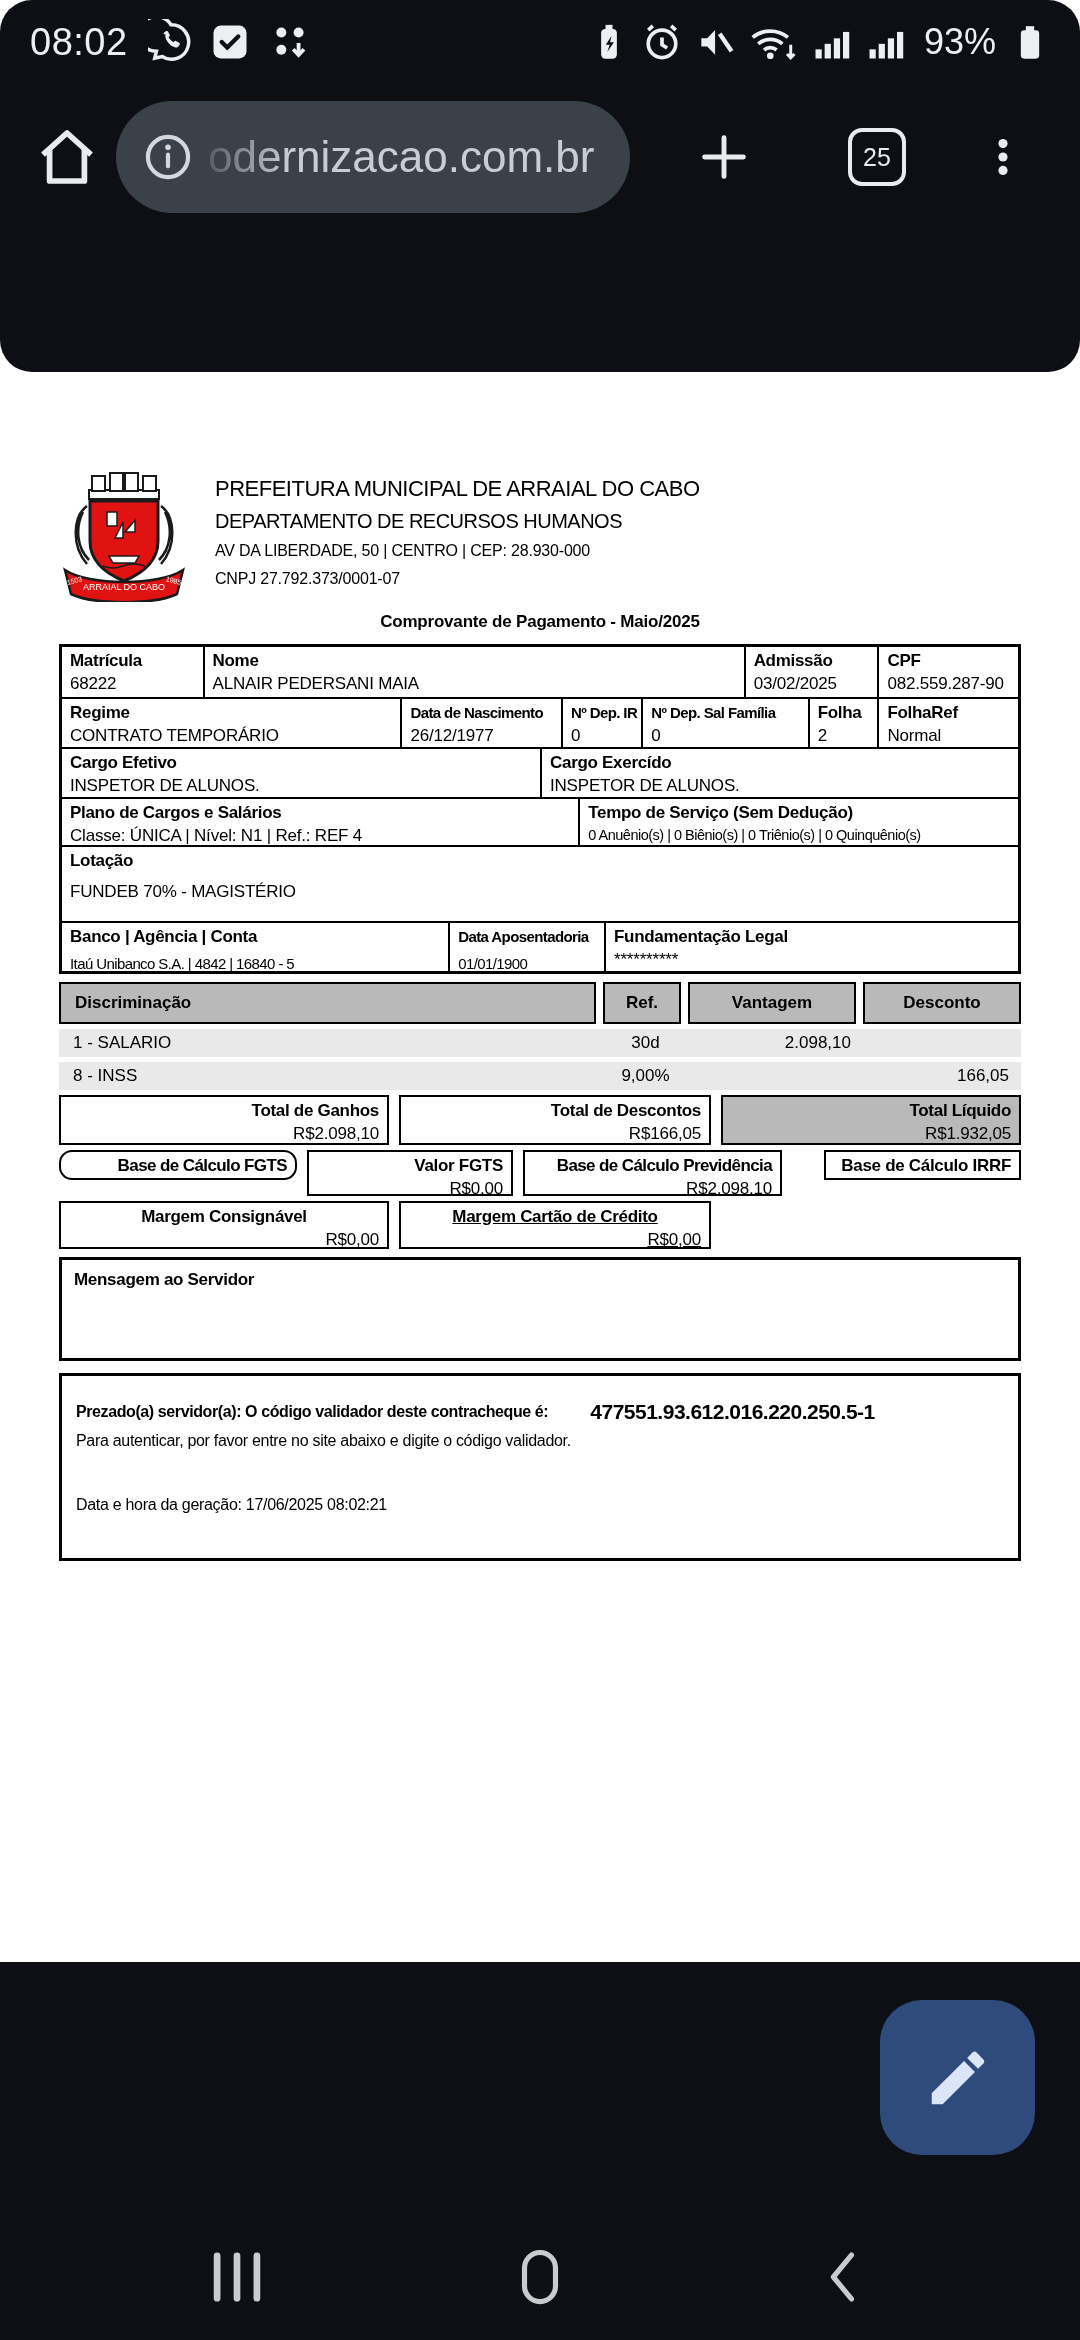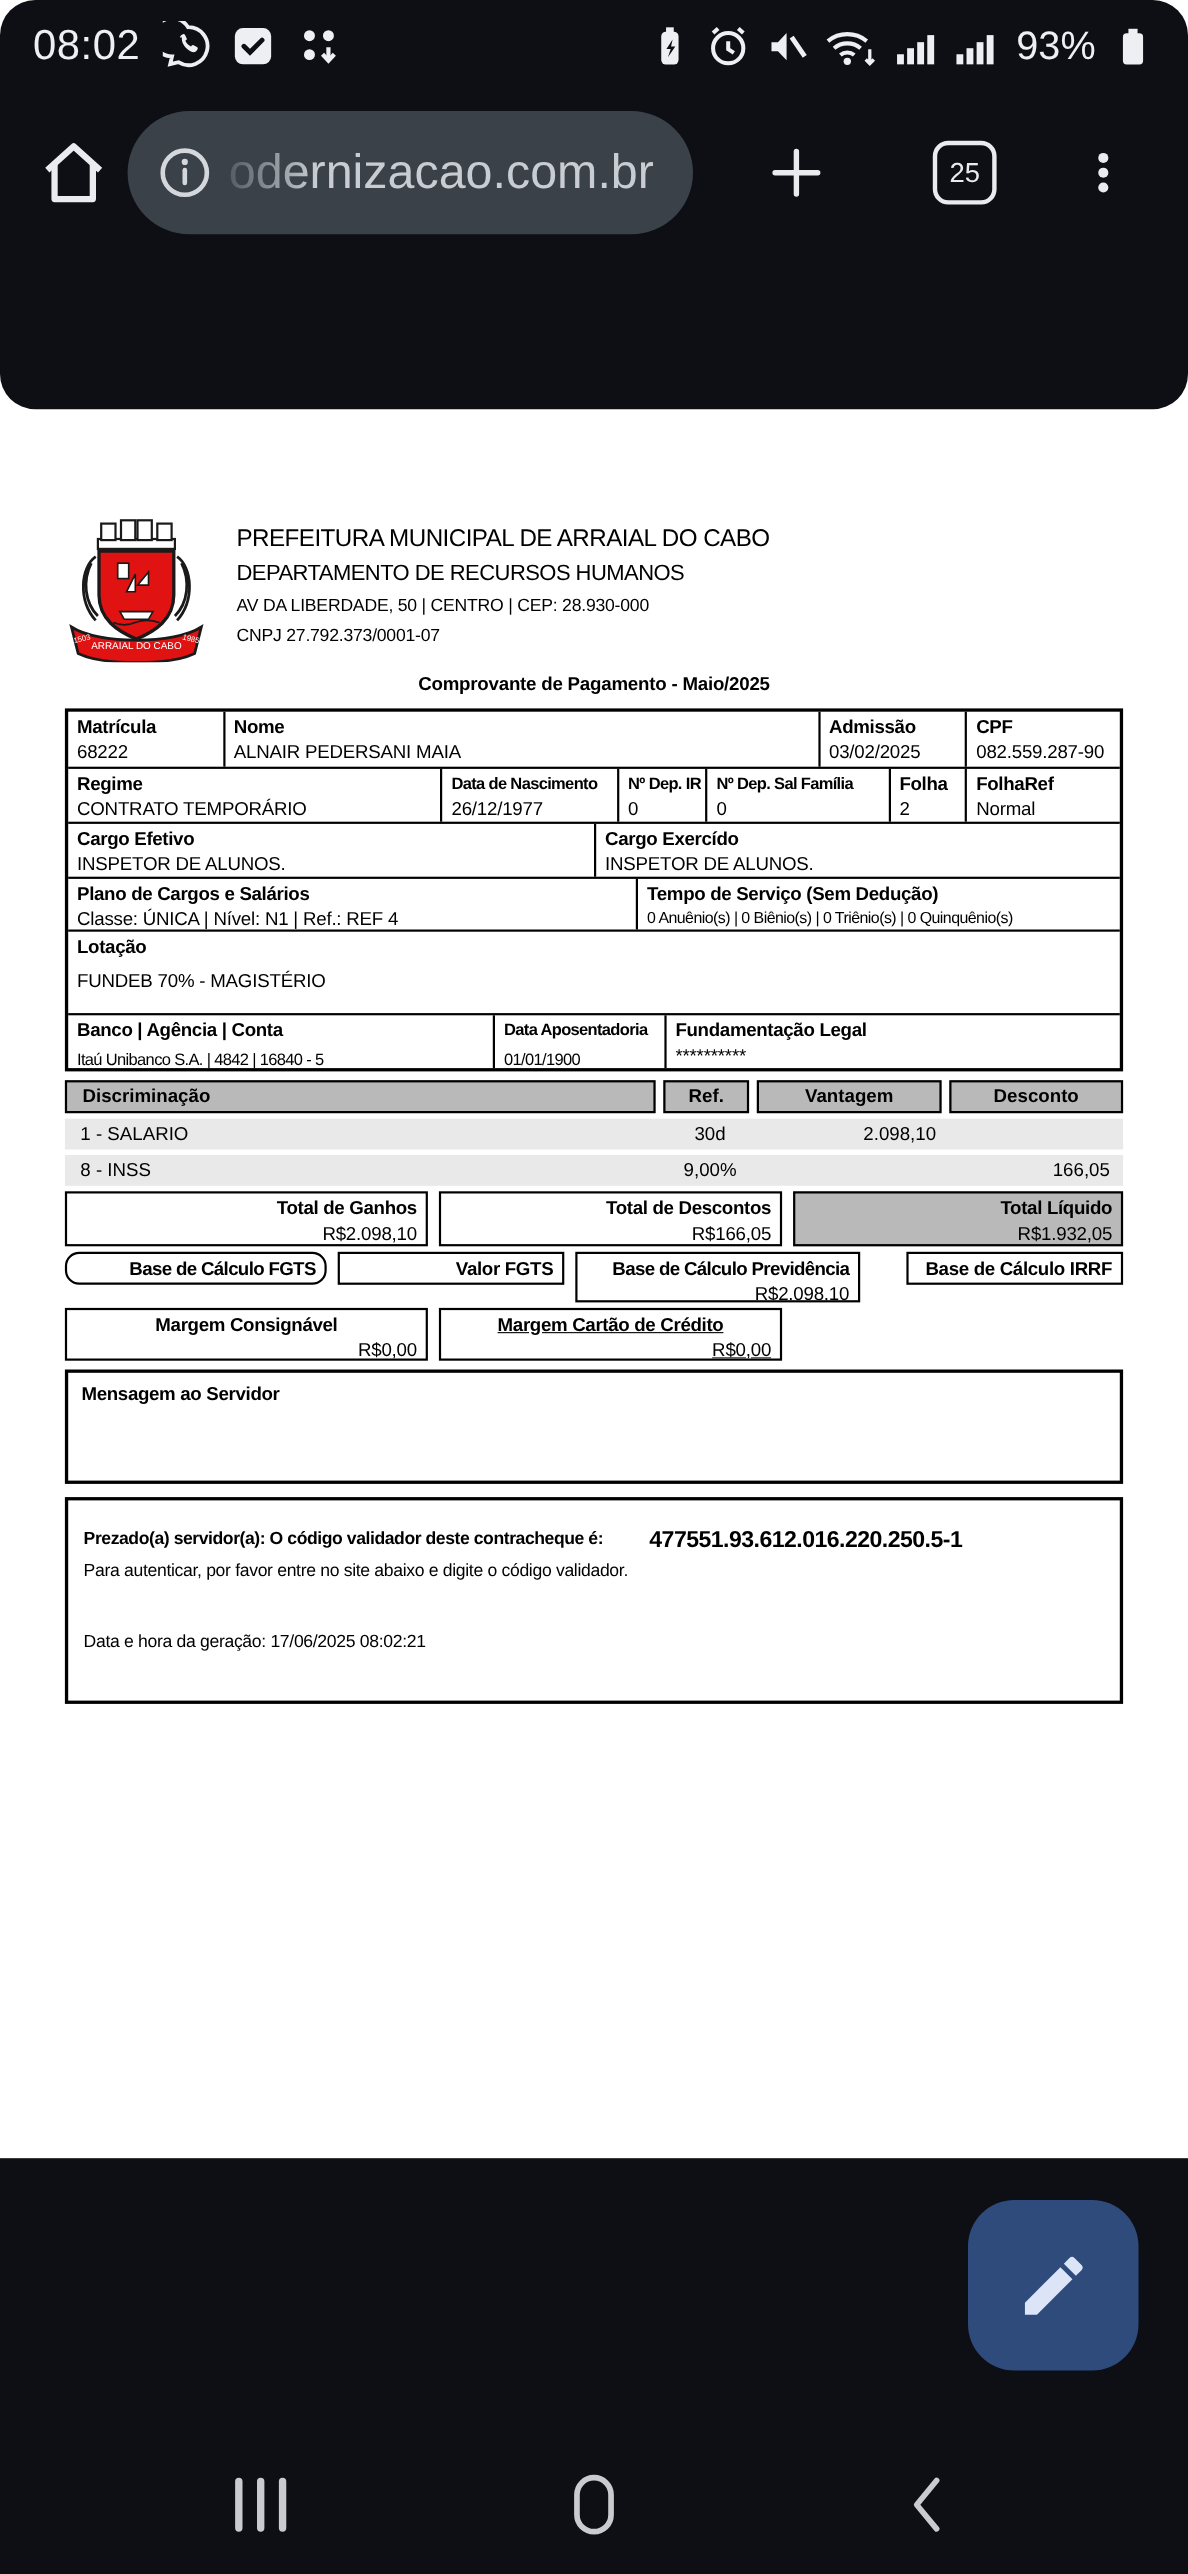--- a/index.html
+++ b/index.html
@@ -51,39 +51,39 @@
   .irow:first-child { border-top: none; }
   .cell { border-left: 2px solid #000; padding: 2px 8px; overflow: hidden; }
   .cell:first-child { border-left: none; }
   .lbl { font-weight: bold; font-size: 17px; line-height: 23px; white-space: nowrap; letter-spacing: -0.3px; }
   .val { font-size: 17px; line-height: 23px; white-space: nowrap; letter-spacing: -0.2px; }
   .tight { font-size: 15px; letter-spacing: -0.6px; }
   .xtight { font-size: 14.5px; letter-spacing: -0.5px; }
   .h50 { height: 50px; } .h48 { height: 48px; } .h76 { height: 76px; }
   
   .earn-head { display: flex; gap: 7px; margin-top: 8px; }
-  .ehc { border: 2px solid #000; background: var(--table-head-gray, #b9b9b9); height: 30px;
+  .ehc { border: 2px solid #000; background: var(--table-head-gray, #b9b9b9); height: 42px;
     display: flex; align-items: center; justify-content: center;
     font-weight: bold; font-size: 17px; }
   .ehc.c1 { flex: 0 0 537px; justify-content: flex-start; padding-left: 14px; }
   .ehc.c2 { flex: 0 0 78px; } .ehc.c3 { flex: 0 0 168px; } .ehc.c4 { flex: 1; }
   .earn-row { display: flex; align-items: center; background: var(--row-stripe, #e9e9e9);
     height: 28px; margin-top: 5px; font-size: 17px; }
   .erc1 { flex: 0 0 544px; padding-left: 14px; }
   .erc2 { flex: 0 0 85px; text-align: center; }
   .erc3 { flex: 0 0 175px; text-align: right; padding-right: 12px; }
   .erc4 { flex: 1; text-align: right; padding-right: 12px; }
   
   .band { display: flex; gap: 10px; margin-top: 5px; }
   .bcell { border: 2px solid #000; padding: 2px 8px; overflow: hidden; }
   .bcell .lbl { font-size: 17px; } .bcell .val { font-size: 17px; }
   .r { text-align: right; } .ctr { text-align: center; }
   .gray { background: var(--table-head-gray, #b9b9b9); }
   .t1 { flex: 0 0 330px; height: 50px; } .t2 { flex: 0 0 312px; height: 50px; } .t3 { flex: 1; height: 50px; }
-  .b1 { flex: 0 0 238px; height: 30px; border-radius: 13px; } .b2 { flex: 0 0 206px; height: 30px; }
+  .b1 { flex: 0 0 238px; height: 30px; border-radius: 13px; } .b2 { flex: 0 0 206px; height: 46px; }
   .b3 { flex: 0 0 259px; height: 46px; } .b4 { flex: 1; height: 30px; margin-left: 32px; }
   .m1 { flex: 0 0 330px; height: 48px; } .m2 { flex: 0 0 312px; height: 48px; text-decoration: underline; } .m3 { flex: 1; height: 48px; }
   
   .msg-box { border: 3px solid #000; height: 104px; margin-top: 8px; padding: 8px 12px; }
   .msg-box .lbl { font-size: 17px; }
   .validator-box { border: 3px solid #000; height: 188px; margin-top: 12px; padding: 24px 14px; }
   .v-line1 { display: flex; align-items: center; }
   .v-intro { font-weight: bold; font-size: 16px; letter-spacing: -0.4px; white-space: nowrap; }
   .v-code { font-weight: bold; font-size: 21px; letter-spacing: -0.5px; margin-left: 42px; white-space: nowrap; }
   .v-instr { font-size: 16px; letter-spacing: -0.3px; margin-top: 8px; }

